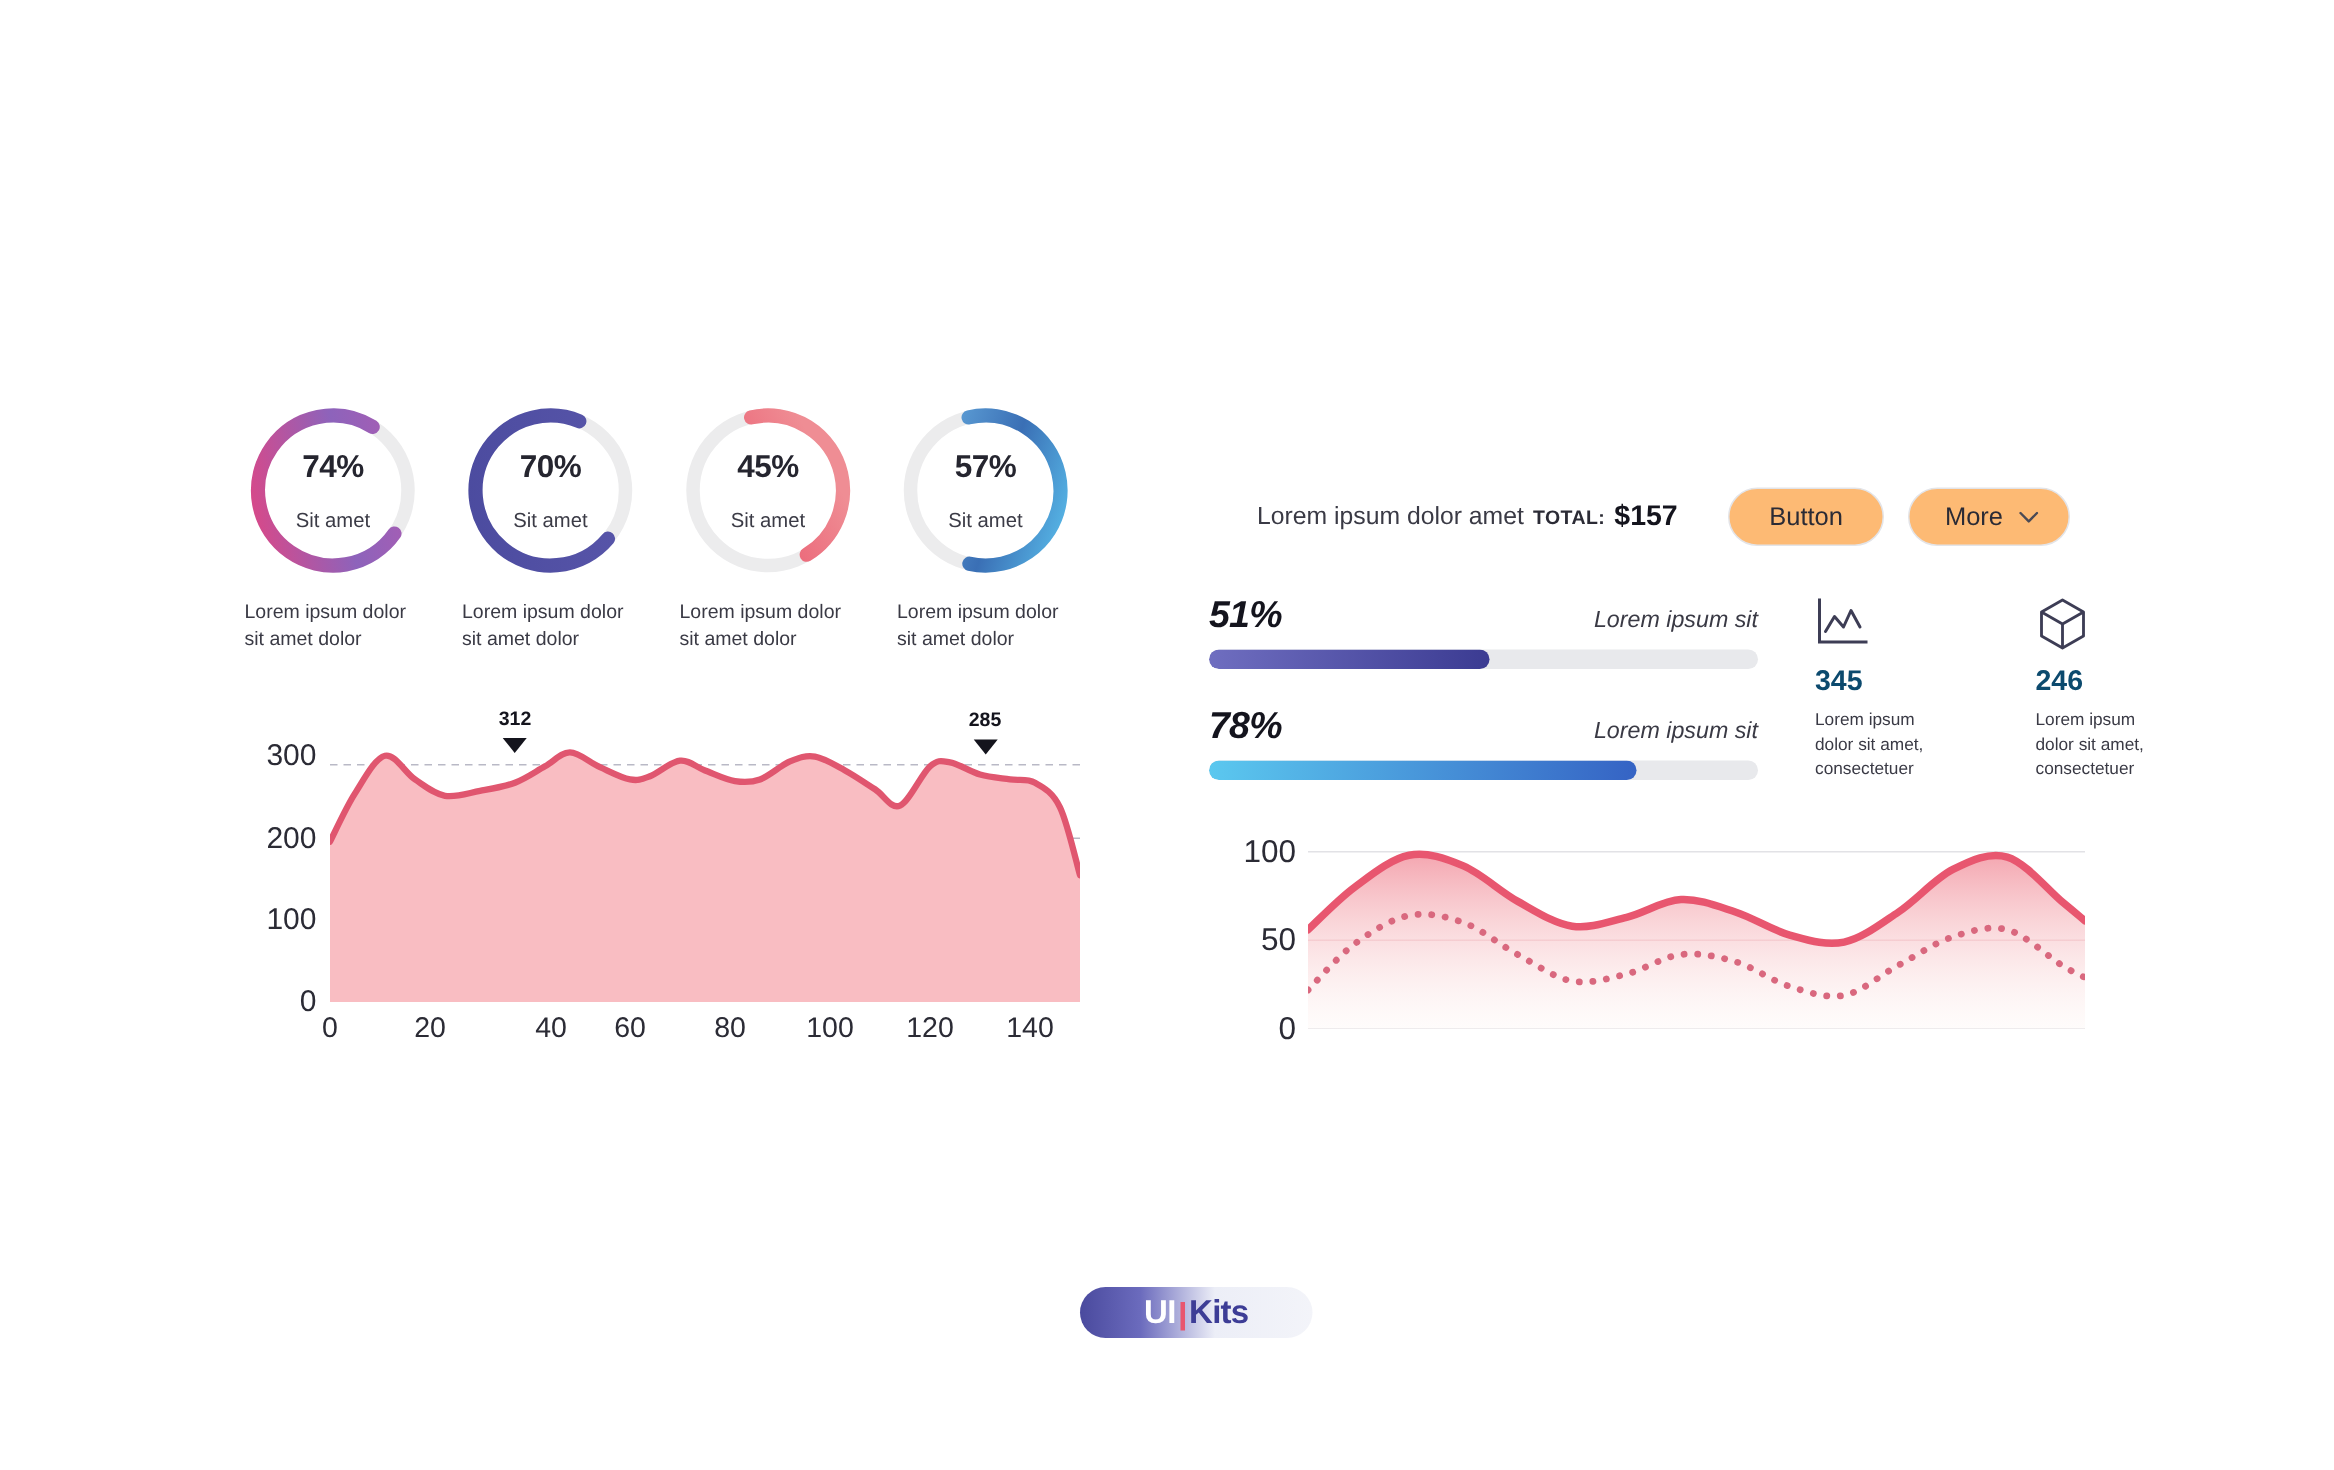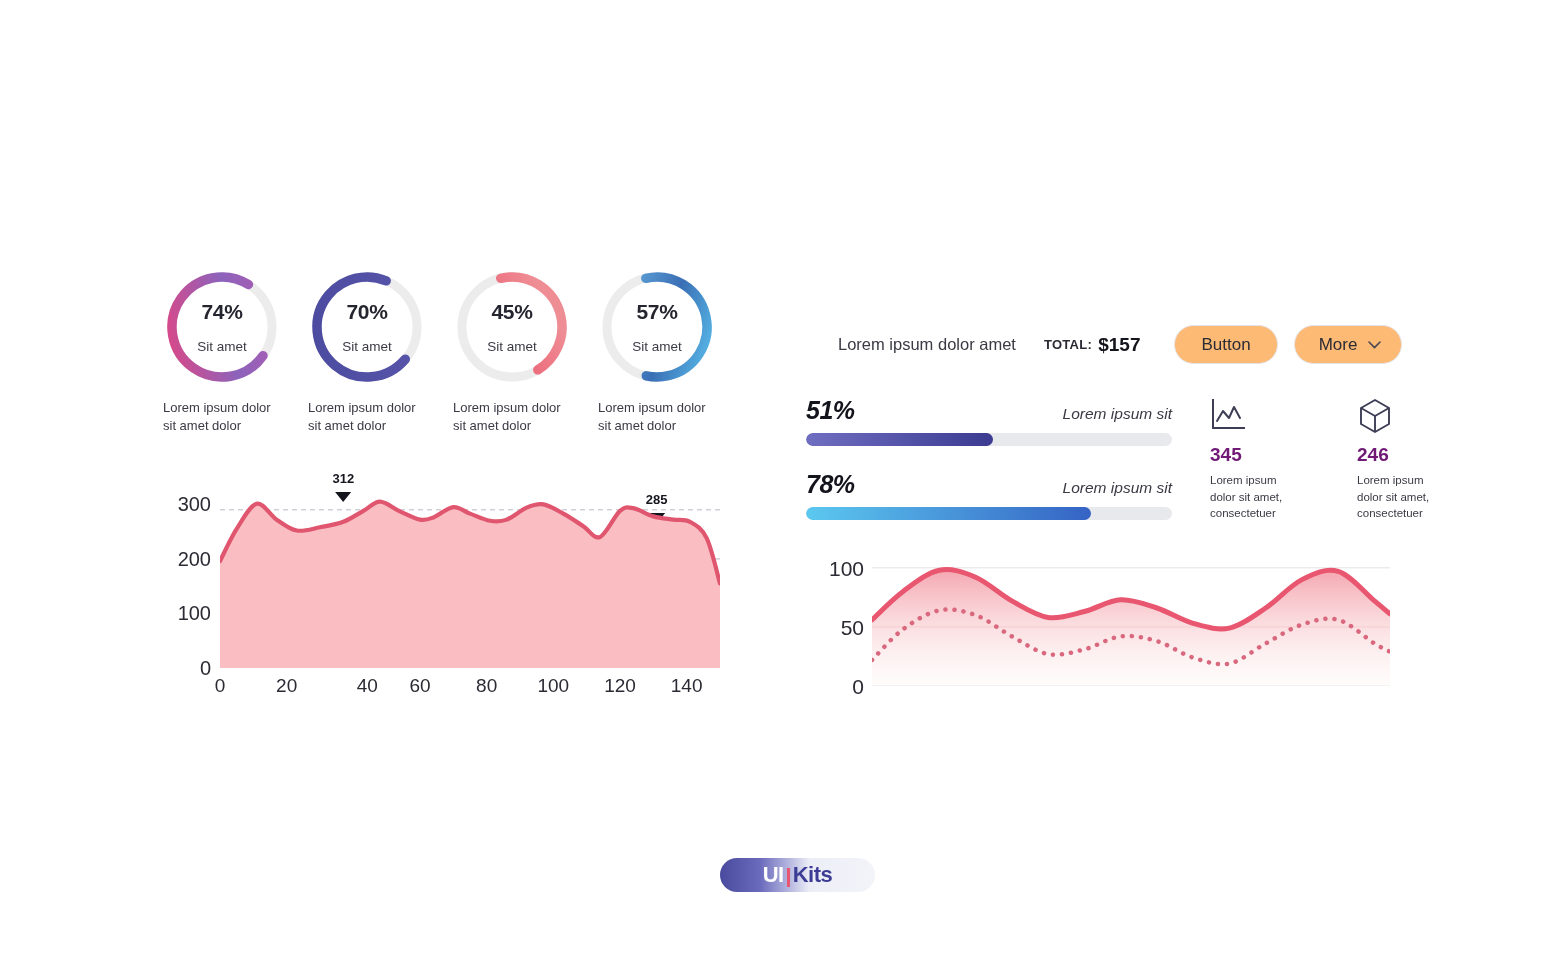--- a/index.html
+++ b/index.html
@@ -137,21 +137,21 @@
     top: 325px;
     display: flex;
     align-items: center;
     gap: 0px;
   }
   .rh-lorem {
     font-size: 16.5px;
     color: #3a3a45;
   }
   .rh-total {
-    margin-left: 28px;
+    margin-left: 6px;
     font-size: 13px;
     font-weight: bold;
     letter-spacing: 0.3px;
     color: #2b2b35;
     text-transform: uppercase;
   }
   .rh-amount {
     margin-left: 6px;
     font-size: 19px;
     font-weight: bold;
@@ -226,21 +226,21 @@
     left: 1210px;
     top: 398px;
     display: flex;
     gap: 55px;
   }
   .stat-tile { width: 92px; }
   .stat-icon { height: 38px; margin-bottom: 9px; }
   .stat-num {
     font-size: 19px;
     font-weight: bold;
-    color: #701a75;
+    color: #0c4a6e;
     line-height: 1;
     margin-bottom: 8px;
   }
   .stat-desc {
     font-size: 11.5px;
     line-height: 1.45;
     color: #3a3a45;
   }
 
   
@@ -397,21 +397,21 @@
   </div>
 
 </div>
 
 <div id="main-chart">
 
   <div class="marker" id="marker0" style="left: 180.333px; top: 23.8182px;">
     <div class="marker-value">312</div>
     <div class="marker-arrow"></div>
   </div>
-  <div class="marker" id="marker1" style="left: 493.667px; top: 45px; text-align: center;">
+  <div class="marker" id="marker1" style="left: 493.667px; top: 25px; text-align: center;">
     <div class="marker-value">285</div>
     <div class="marker-arrow"></div>
   </div>
 
   <div class="y-axis-labels" id="main-y">
       <span style="top: 180px;">0</span>
       <span style="top: 125.455px;">100</span>
       <span style="top: 70.9091px;">200</span>
       <span style="top: 16.3636px;">300</span>
     </div>

